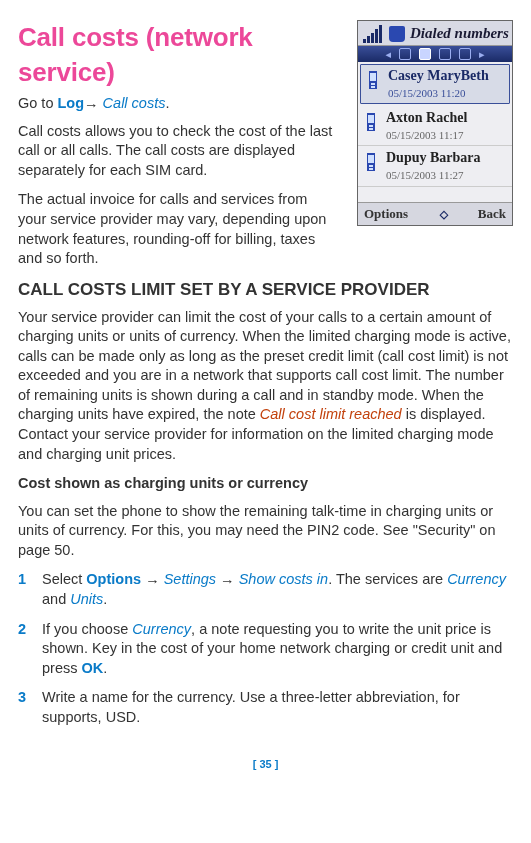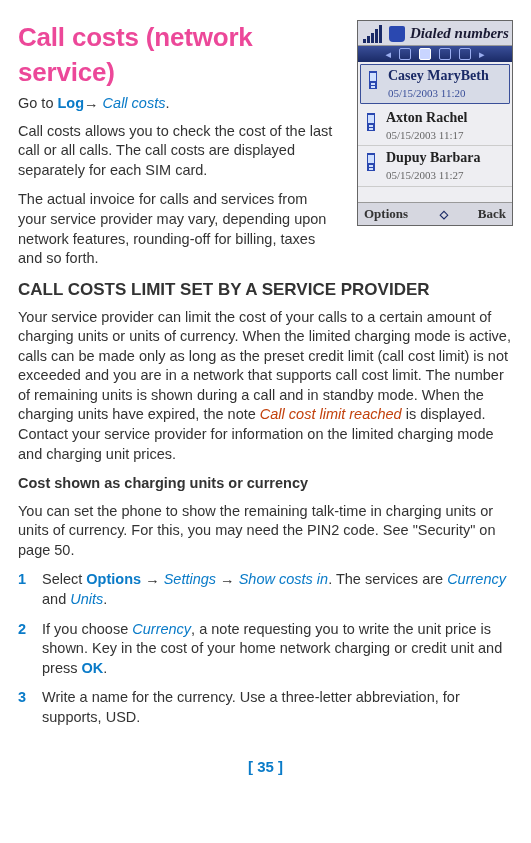--- a/index.html
+++ b/index.html
@@ -26,21 +26,21 @@
   .menu-path { color: #0a7bc8; font-weight: bold; }
   .menu-path-italic { color: #0a7bc8; font-style: italic; }
   p { margin: 0 0 10px 0; }
   .para-beside { max-width: 320px; }
   .section-bold { font-weight: bold; font-size: 17px; margin: 8px 0 6px 0; }
   .subheading { font-weight: bold; margin: 10px 0 8px 0; }
   .italic-link { color: #c2410c; font-style: italic; }
   ol { list-style: none; padding: 0; margin: 0; }
   ol li { position: relative; padding-left: 24px; margin: 0 0 10px 0; }
   ol li .num { position: absolute; left: 0; top: 0; color: #0a7bc8; font-weight: bold; }
-  .page-num { text-align: center; color: #0a7bc8; font-weight: bold; margin-top: 30px; font-size: 15px; }
+  .page-num { text-align: center; color: #0a7bc8; font-weight: bold; margin-top: 30px; font-size: 11px; }
 
   
   .phone {
     float: right;
     width: 156px;
     height: 206px;
     border: 1px solid #666;
     box-sizing: border-box;
     margin: 0 0 8px 12px;
     font-family: Liberation Serif, serif;

